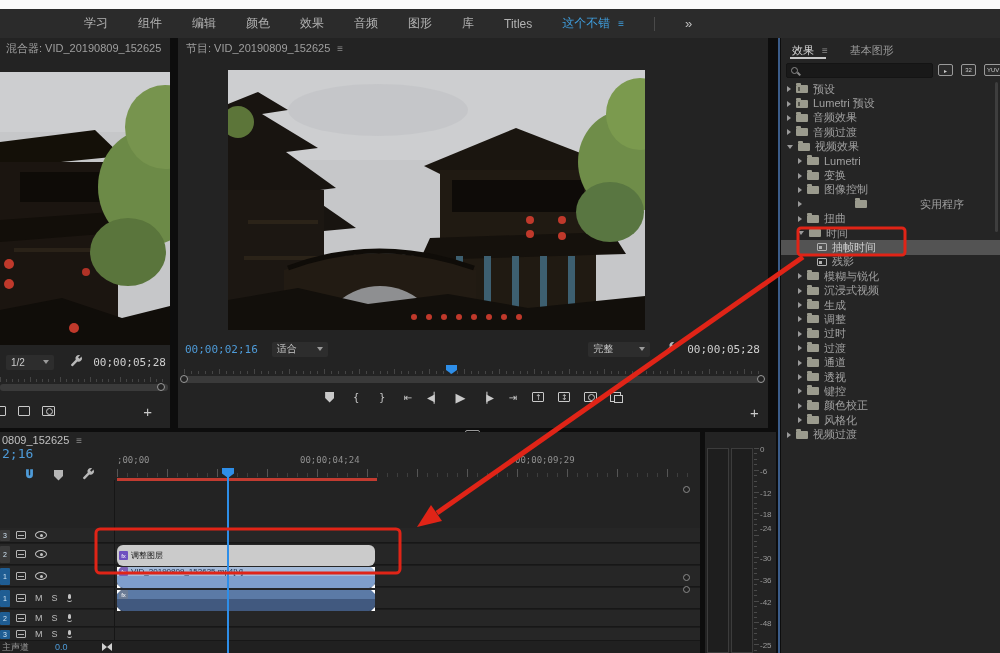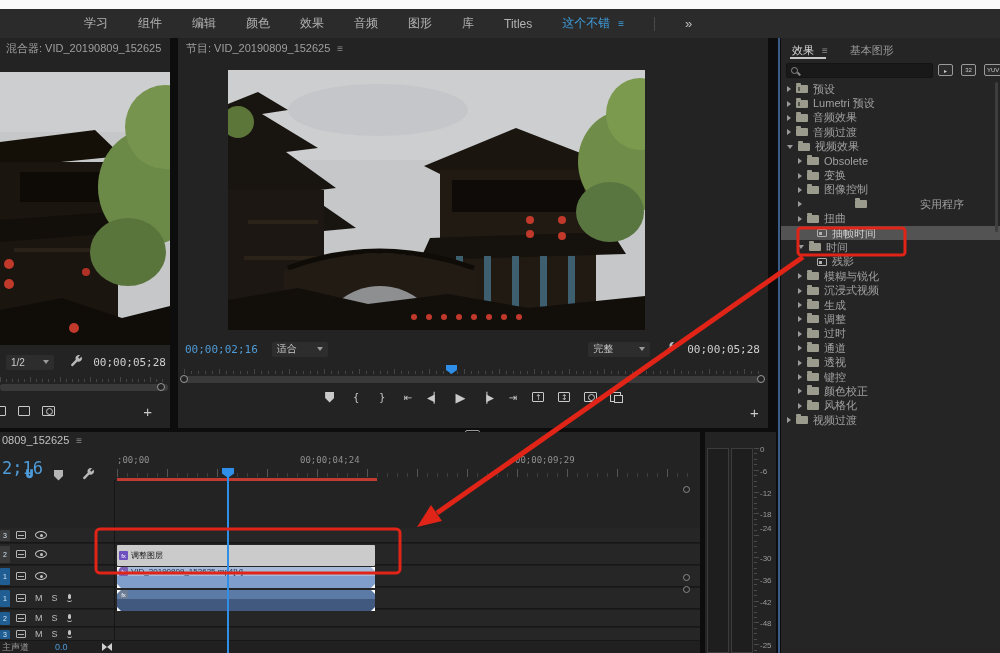--- a/index.html
+++ b/index.html
@@ -46,21 +46,21 @@
   .trow{position:absolute;left:0;width:700px;background:#262626;border-bottom:1px solid #171717}
   .tlabel{position:absolute;left:0;top:2px;width:10px;border-radius:1px;color:#cfe3f3;font-size:7px;display:flex;align-items:center;justify-content:center}
   .ic-sync{width:10px;height:8px;border:1px solid #b5b5b5;border-radius:1px;position:relative}
   .ic-sync::after{content:'';position:absolute;left:1px;top:3px;width:6px;height:1px;background:#b5b5b5}
   .ic-eye{width:12px;height:8px;border:1px solid #c3c3c3;border-radius:50%;position:relative}
   .ic-eye::after{content:'';position:absolute;left:3.5px;top:1.5px;width:3px;height:3px;background:#c3c3c3;border-radius:50%}
   .ms{color:#bdbdbd;font-size:9px}
   .ic-mic{width:5px;height:8px;position:relative}
   .ic-mic::before{content:'';position:absolute;left:1px;top:0;width:3px;height:5px;background:#c3c3c3;border-radius:2px}
   .ic-mic::after{content:'';position:absolute;left:0;top:5px;width:5px;height:2px;border-bottom:1px solid #c3c3c3;border-radius:0 0 3px 3px}
-  .clip{position:absolute;left:2px;width:258px;border-radius:1px;overflow:visible}
+  .clip{position:absolute;left:2px;width:258px;border-radius:6px;overflow:visible}
   .fxbadge{width:9px;height:9px;border-radius:1px;color:#fff;font-size:6px;display:flex;align-items:center;justify-content:center;flex:none}
   .corner{position:absolute;width:0;height:0}
   .c-tl{left:0;top:0;border-top:4px solid #fff;border-right:4px solid transparent}
   .c-tr{right:0;top:0;border-top:4px solid #fff;border-left:4px solid transparent}
   .c-bl{left:0;bottom:0;border-bottom:4px solid #fff;border-right:4px solid transparent}
   .c-br{right:0;bottom:0;border-bottom:4px solid #fff;border-left:4px solid transparent}
   .ic-fit{display:flex;align-items:center}
   .ic-fit b{width:0;height:0;border-top:4px solid transparent;border-bottom:4px solid transparent}
   .ic-fit .l{border-left:5px solid #cfcfcf}
   .ic-fit .r{border-right:5px solid #cfcfcf}
@@ -364,21 +364,21 @@
       </div>
     <div class="abs ic-rect" style="left:287px;top:372px"></div>
     <span class="abs plus" style="left:572px;top:366px">+</span>
   </div>
 
   <div class="abs panel" id="tlPanel">
     <div class="phead" style="height:16px;padding-left:2px">
       <span style="color:#c0c0c0">0809_152625</span>
       <span class="hamb">≡</span>
     </div>
-    <span class="abs tc-blue mono" style="left:2px;top:26px;font-size:17px">2;16</span>
+    <span class="abs tc-blue mono" style="left:2px;top:14px;font-size:13px">2;16</span>
     <div class="abs" style="left:24px;top:36px;width:90px;height:14px;display:flex;align-items:center;gap:19px">
       <span id="snapIcon"><svg width="11" height="12" viewBox="0 0 16 16">
             <path fill="#4e9bd8" d="M3 1v8a5 5 0 0 0 10 0V1h-4v8a1 1 0 0 1-2 0V1z"></path>
           </svg></span>
       <span class="ic-marker" style="background:#b5b5b5"></span>
       <span id="tlWrench"><svg width="13" height="13" viewBox="0 0 16 16">
             <path fill="#b8b8b8" d="M14.2 3.2 11.6 5.8 9.9 4.1l2.6-2.6A4.3 4.3 0 0 0 7 7.2L1.6 12.6a1.5 1.5 0 0 0 2.1 2.1L9.1 9.3a4.3 4.3 0 0 0 5.1-6.1z"></path>
           </svg></span>
     </div>
     <div id="rulerLabels">
@@ -636,51 +636,51 @@
           <span>音频过渡</span>
         </div>
         <div class="fxrow" style="padding-left: 6px;">
           <span class="tri-d"></span>
           <span class="fold"></span>
           <span>视频效果</span>
         </div>
         <div class="fxrow" style="padding-left: 17px;">
           <span class="tri-r"></span>
           <span class="fold"></span>
-          <span>Obsolete</span>
+          <span>Lumetri</span>
         </div>
         <div class="fxrow" style="padding-left: 17px;">
           <span class="tri-r"></span>
           <span class="fold"></span>
           <span>变换</span>
         </div>
         <div class="fxrow" style="padding-left: 17px;">
           <span class="tri-r"></span>
           <span class="fold"></span>
           <span>图像控制</span>
         </div>
         <div class="fxrow" style="padding-left: 17px; gap: 48px;">
           <span class="tri-r"></span>
           <span class="fold"></span>
           <span>实用程序</span>
         </div>
         <div class="fxrow" style="padding-left: 17px;">
           <span class="tri-r"></span>
           <span class="fold"></span>
           <span>扭曲</span>
+        </div>
+        <div class="fxrow" style="padding-left: 17px;">
+          <span class="tri-d"></span>
+          <span class="fold"></span>
+          <span>时间</span>
         </div>
         <div class="fxrow sel" style="padding-left: 31px;">
           <span class="fxic"></span>
           <span>抽帧时间</span>
         </div>
-        <div class="fxrow" style="padding-left: 17px;">
-          <span class="tri-d"></span>
-          <span class="fold"></span>
-          <span>时间</span>
-        </div>
         <div class="fxrow" style="padding-left: 31px;">
           <span class="fxic"></span>
           <span>残影</span>
         </div>
         <div class="fxrow" style="padding-left: 17px;">
           <span class="tri-r"></span>
           <span class="fold"></span>
           <span>模糊与锐化</span>
         </div>
         <div class="fxrow" style="padding-left: 17px;">
@@ -695,20 +695,25 @@
         </div>
         <div class="fxrow" style="padding-left: 17px;">
           <span class="tri-r"></span>
           <span class="fold"></span>
           <span>调整</span>
         </div>
         <div class="fxrow" style="padding-left: 17px;">
           <span class="tri-r"></span>
           <span class="fold"></span>
           <span>过时</span>
+        </div>
+        <div class="fxrow" style="padding-left: 17px;">
+          <span class="tri-r"></span>
+          <span class="fold"></span>
+          <span>过渡</span>
         </div>
         <div class="fxrow" style="padding-left: 17px;">
           <span class="tri-r"></span>
           <span class="fold"></span>
           <span>通道</span>
         </div>
         <div class="fxrow" style="padding-left: 17px;">
           <span class="tri-r"></span>
           <span class="fold"></span>
           <span>透视</span>

